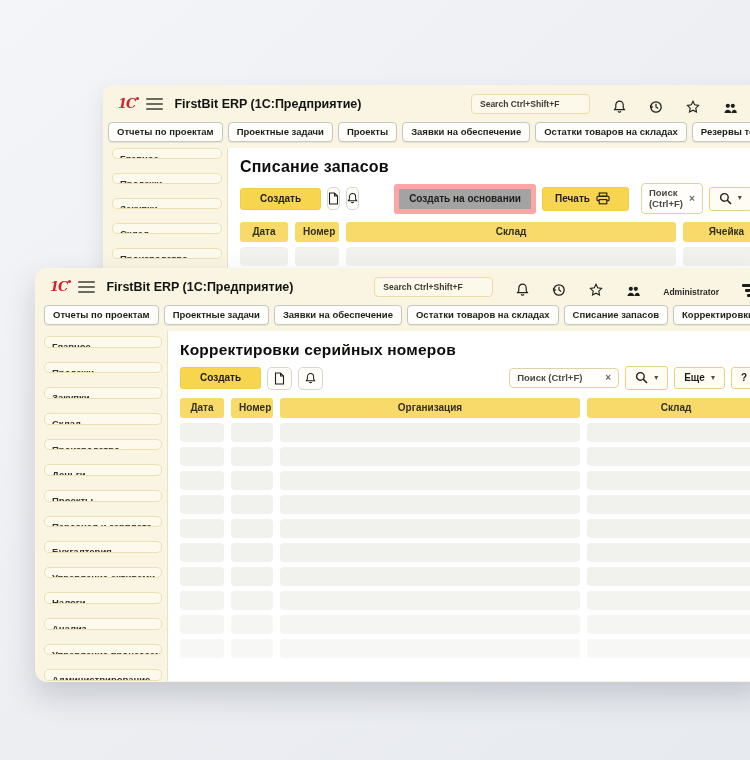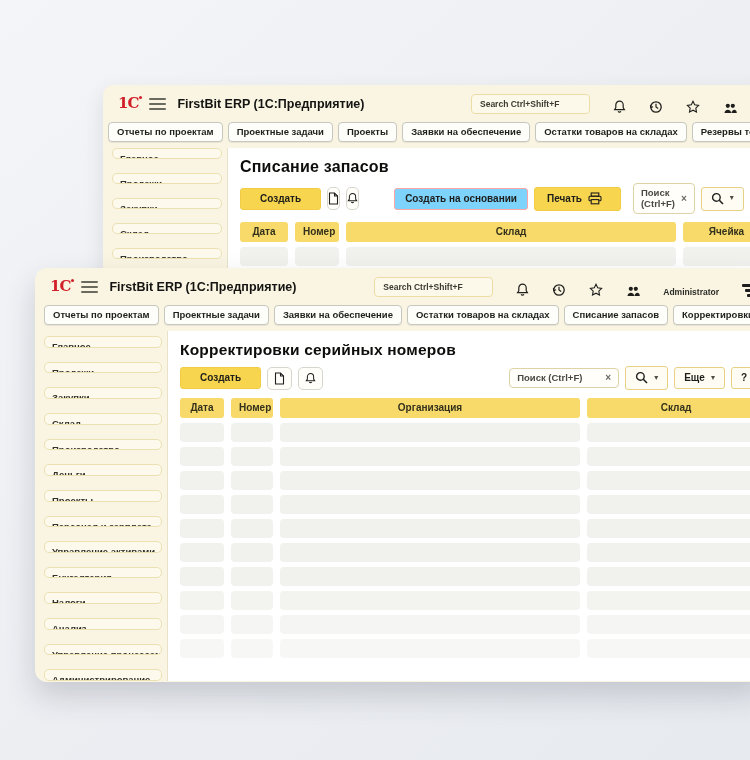--- a/index.html
+++ b/index.html
@@ -12,22 +12,22 @@
   .window{position:absolute;background:#faf5e2;overflow:hidden;}
   .window.back{left:103px;top:85px;width:667px;height:200px;border-radius:10px;
     box-shadow:0 8px 20px rgba(50,55,70,.12);}
   .window.front{left:35px;top:268px;width:730px;height:414px;border-radius:12px;
     box-shadow:0 14px 30px rgba(50,55,70,.20);}
 
   
   .titlebar{display:flex;align-items:center;height:33px;padding:2px 14px 0 15px;gap:11px;}
   .back .titlebar{padding-right:33px;}
   .front .titlebar{padding-right:8px;}
-  .logo{font-family:"DejaVu Serif",serif;font-weight:700;
-    color:#d2202a;font-size:15px;line-height:1;position:relative;letter-spacing:-1px;}
+  .logo{font-family:"DejaVu Serif",serif;font-style:italic;font-weight:700;
+    color:#d2202a;font-size:13px;line-height:1;position:relative;letter-spacing:-1px;}
   .logo::after{content:'';position:absolute;right:-4px;top:0;width:3px;height:3px;
     border-radius:50%;background:#d2202a;}
   .hamburger{display:inline-flex;flex-direction:column;gap:3px;width:17px;cursor:pointer;}
   .hamburger i{height:2px;background:#6a6a5e;border-radius:1px;}
   .wtitle{font-weight:700;font-size:12.5px;color:#141412;white-space:nowrap;}
   .tright{display:flex;align-items:flex-end;gap:23px;margin-left:auto;}
   .tsearch{width:101px;background:#fdf9ea;border:1px solid #ecdda6;border-radius:4px;
     font-size:8.5px;font-weight:700;color:#3b3b34;padding:4px 8px;white-space:nowrap;cursor:text;}
   .tb-icon{display:inline-flex;align-items:center;justify-content:center;cursor:pointer;}
   .userlabel{font-size:8.5px;font-weight:700;color:#2c2c28;white-space:nowrap;}
@@ -59,21 +59,21 @@
   .ptitle{font-size:16px;font-weight:700;color:#0d0d0b;margin:3px 0 7px;letter-spacing:.2px;}
   .front .ptitle{font-size:15.5px;}
 
   
   .toolbar{display:flex;align-items:center;gap:6px;margin-bottom:8px;}
   .back .toolbar{padding-right:33px;}
   .front .toolbar{padding-right:8px;}
   .btn{display:inline-flex;align-items:center;gap:6px;border-radius:3px;
     font-size:10px;font-weight:700;color:#1d1d1a;padding:4px 10px 5px;white-space:nowrap;cursor:pointer;}
   .btn.primary{background:#f8d54f;border:1px solid #f3cc45;padding-left:19px;padding-right:19px;}
-  .btn.ghost{background:#7dd3fc;border:1px solid #fca5a5;margin-left:29px;}
+  .btn.ghost{background:#a3a3a3;border:5px solid #fca5a5;margin-left:29px;}
   .btn.ylw{background:#fffdf3;border:1px solid #e8d085;padding:4px 9px 5px;}
   .iconbtn{display:inline-flex;align-items:center;justify-content:center;
     width:23px;height:21px;background:#fffef9;border:1px solid #d6d6cd;border-radius:5px;cursor:pointer;}
   .spacer{flex:1;}
   .searchfield{display:inline-flex;align-items:center;gap:6px;background:#fffefb;
     border:1px solid #ddd3a4;border-radius:4px;padding:3px 7px 4px;font-size:9.5px;
     font-weight:600;color:#4a4a42;width:94px;cursor:text;}
   .searchfield .clear{margin-left:auto;color:#6b6b63;font-size:10px;cursor:pointer;}
   .chev{font-size:8px;color:#4e4e46;line-height:1;}
 
@@ -271,22 +271,22 @@
   <div class="wbody">
     <aside class="sidebar">
         <div class="snav">Главное</div>
         <div class="snav">Продажи</div>
         <div class="snav">Закупки</div>
         <div class="snav">Склад</div>
         <div class="snav">Производство</div>
         <div class="snav">Деньги</div>
         <div class="snav">Проекты</div>
         <div class="snav">Персонал и зарплата</div>
+        <div class="snav">Бухгалтерия</div>
         <div class="snav">Управление активами</div>
-        <div class="snav">Бухгалтерия</div>
         <div class="snav">Налоги</div>
         <div class="snav">Анализ</div>
         <div class="snav">Управление процессами</div>
         <div class="snav">Администрирование</div>
       </aside>
     <main class="content">
       <div class="ptitle">Корректировки серийных номеров</div>
       <div class="toolbar">
         <span class="btn primary">Создать</span>
         <span class="iconbtn">

